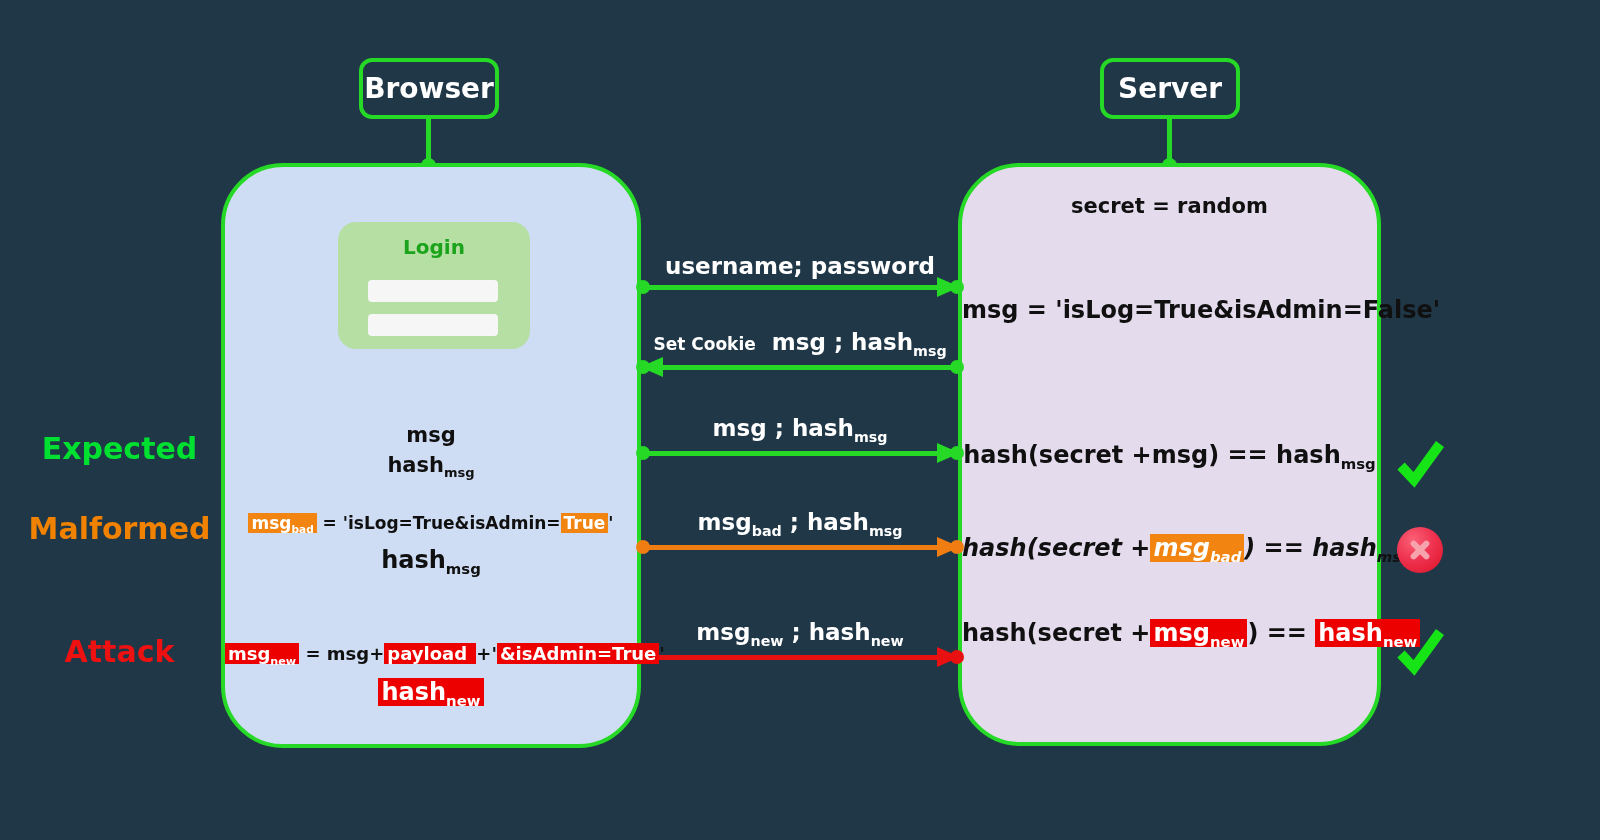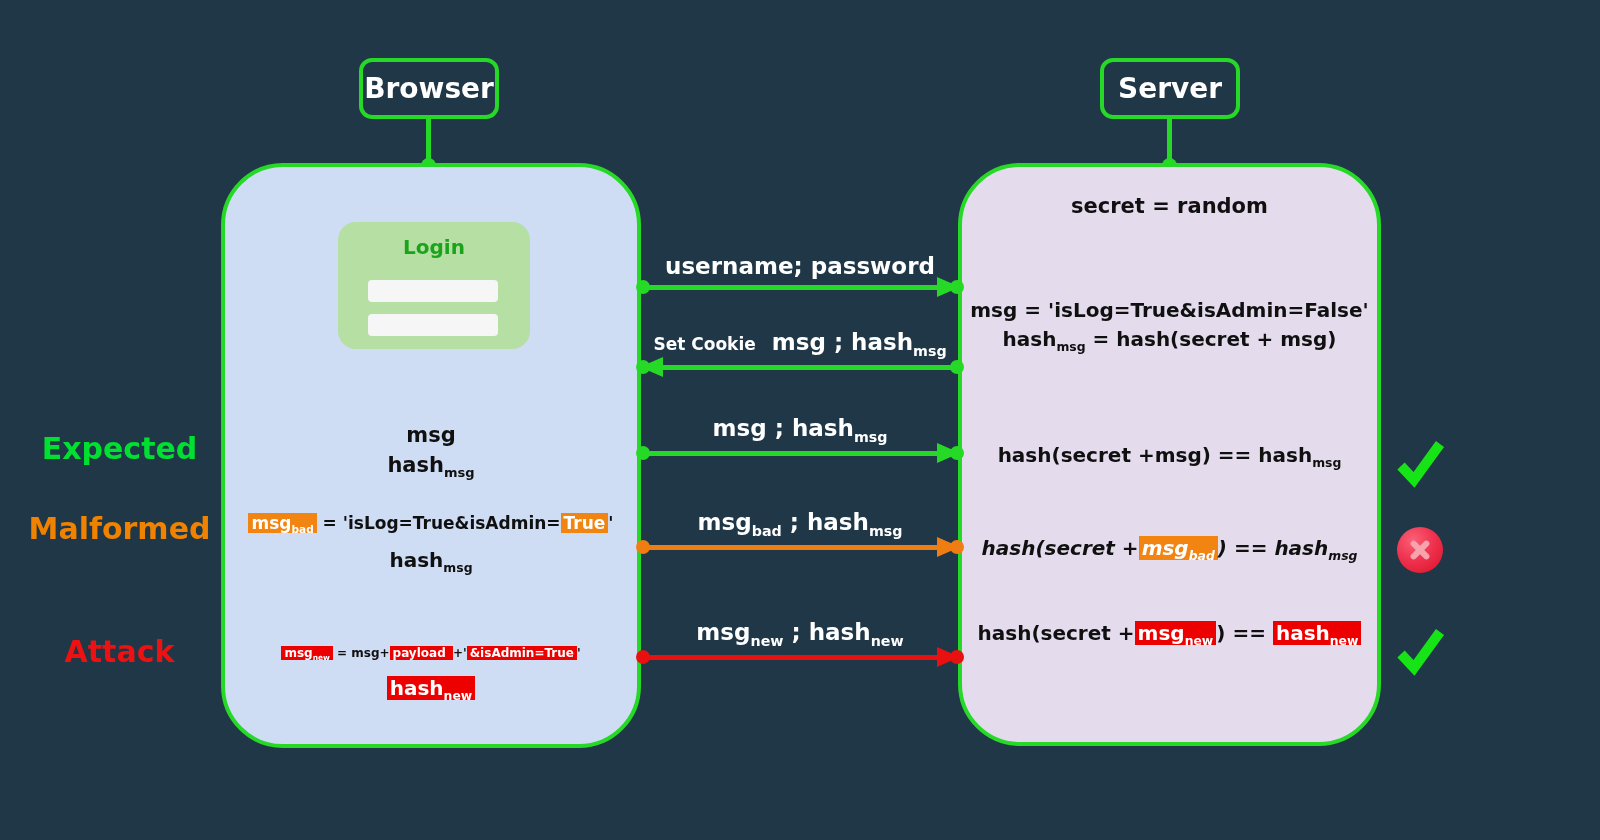--- a/index.html
+++ b/index.html
@@ -40,21 +40,21 @@
   .msg-arrow .lbl{position:absolute;left:0;right:0;bottom:11px;text-align:center;color:#fff;
                   font-size:23px;white-space:nowrap;}
   .msg-arrow .lbl .prefix{font-size:17px;margin-right:16px;}
 
   sub{font-size:0.62em;font-weight:bold;}
 
   
   .client-text,.srv-text{position:absolute;text-align:center;color:#101010;white-space:nowrap;}
   .client-text{left:225px;width:412px;line-height:30px;}
   .srv-text{left:962px;width:415px;line-height:29px;}
-  .fs18{font-size:12px;} .fs19{font-size:17px;} .fs20{font-size:20px;} .fs21{font-size:21px;}
+  .fs18{font-size:18px;} .fs19{font-size:17px;} .fs20{font-size:24px;} .fs21{font-size:21px;}
 
   .hl{color:#fff;padding:0 3px;}
   .hl.orange{background:#f28511;}
   .hl.red{background:#ec0000;}
 
   
   .row-label{position:absolute;left:12px;width:215px;text-align:center;font-size:30px;}
   .row-label.expected{top:431px;color:#00e030;}
   .row-label.malformed{top:511px;color:#f08200;}
   .row-label.attack{top:634px;color:#ee1111;}
@@ -91,21 +91,20 @@
 
   <div class="login-panel">
     <div class="login-title">Login</div>
     <div class="login-input first"></div>
     <div class="login-input second"></div>
   </div>
 
   <div class="srv-text fs21" style="top:192px;"><span>secret = random</span></div>
   <div class="srv-text fs20" style="top:296px;">
     <div><span>msg = 'isLog=True&amp;isAdmin=False'</span></div>
-    <div><span>hash<sub>msg</sub></span><span> = hash(secret + msg)</span></div>
   </div>
 
   <div class="msg-arrow green" style="top:285px;text-decoration:underline;">
     <span class="dot l"></span>
     <span class="dot r"></span>
     <span class="head r"></span>
     <div class="lbl"><span>username; password</span></div>
   </div>
 
   <div class="msg-arrow green" style="top:365px;">

